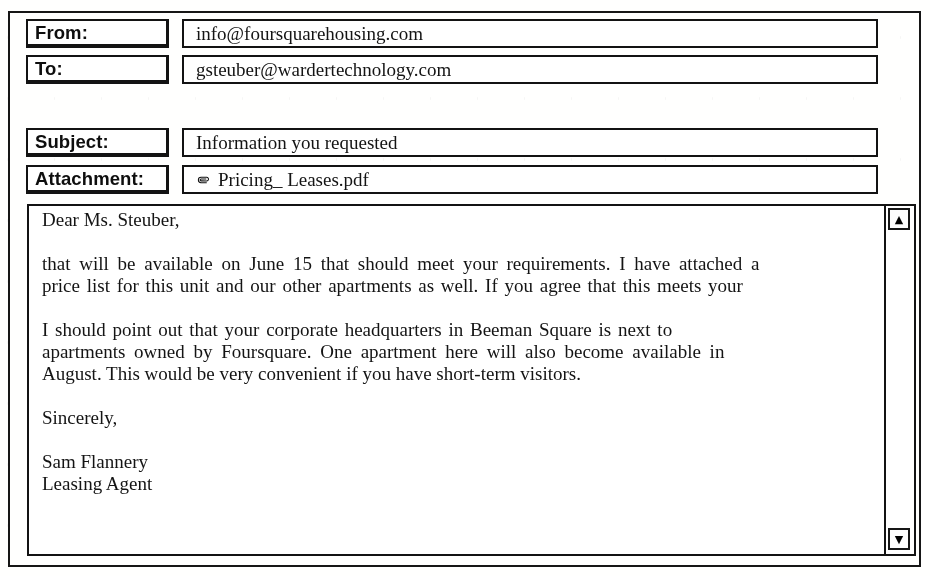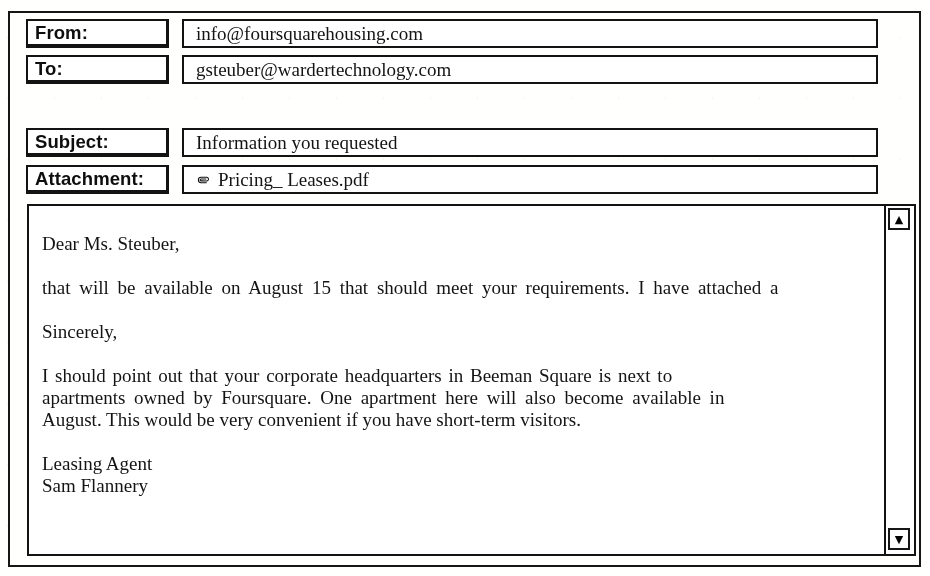--- a/index.html
+++ b/index.html
@@ -57,21 +57,21 @@
   
   .bodybox {
     position: absolute; left: 17px; top: 191px;
     width: 889px; height: 352px;
     border: 2px solid #131313;
     background: #fff;
     display: flex; flex-direction: row;
   }
   .bodytext {
     flex: 1 1 auto;
-    padding: 27px 6px 0 13px;
+    padding: 3px 6px 0 13px;
     font-size: 19px;
     overflow: hidden;
   }
   .para { margin-bottom: 22px; }
   .para:last-child { margin-bottom: 0; }
   .line { height: 22px; line-height: 22px; white-space: nowrap; }
   .ws-a { word-spacing: 2px; }
   .ws-b { word-spacing: 4px; }
   .scrollcol {
     flex: 0 0 30px;
@@ -143,36 +143,37 @@
     </div>
 
     <div class="bodybox">
       <div class="bodytext">
 
         <div class="para">
           <div class="line">Dear Ms. Steuber,</div>
         </div>
 
         <div class="para">
-          <div class="line ws-b">that will be available on August 15 that should meet your requirements. I have attached a</div>
-        </div>
-
-        <div class="para">
-          <div class="line">Sincerely,</div>
+          <div class="line ws-b">that will be available on June 15 that should meet your requirements. I have attached a</div>
+          <div class="line ws-a">price list for this unit and our other apartments as well. If you agree that this meets your</div>
         </div>
 
         <div class="para">
           <div class="line ws-a">I should point out that your corporate headquarters in Beeman Square is next to</div>
           <div class="line ws-b">apartments owned by Foursquare. One apartment here will also become available in</div>
           <div class="line">August. This would be very convenient if you have short-term visitors.</div>
         </div>
 
         <div class="para">
+          <div class="line">Sincerely,</div>
+        </div>
+
+        <div class="para">
+          <div class="line">Sam Flannery</div>
           <div class="line">Leasing Agent</div>
-          <div class="line">Sam Flannery</div>
         </div>
 
       </div>
       <div class="scrollcol">
         <div class="sbtn up">
           <span>▲</span>
         </div>
         <div class="sbtn down">
           <span>▼</span>
         </div>

